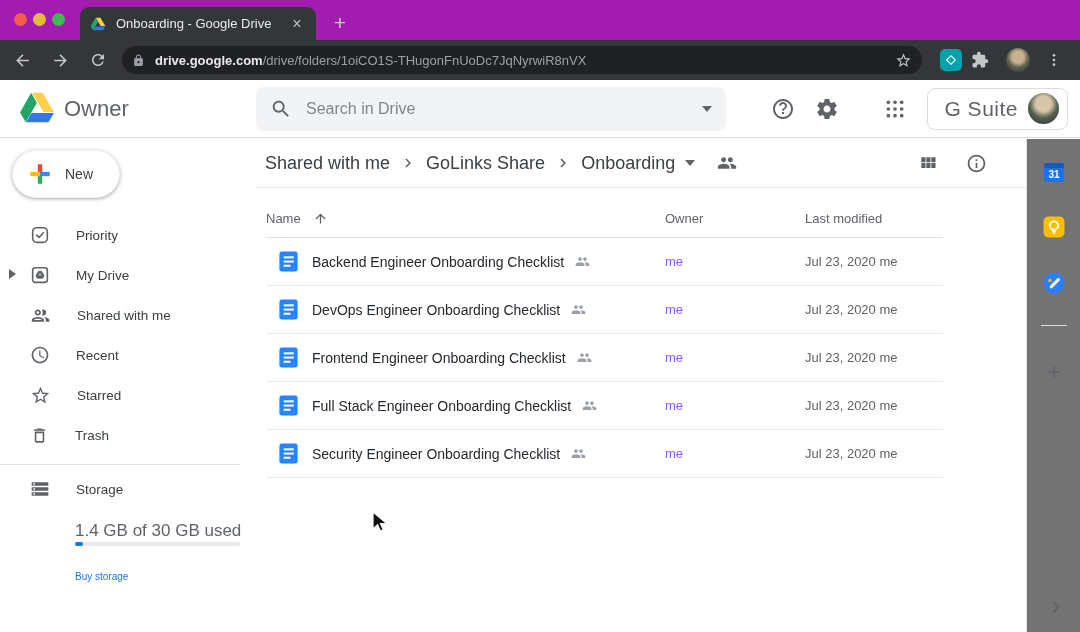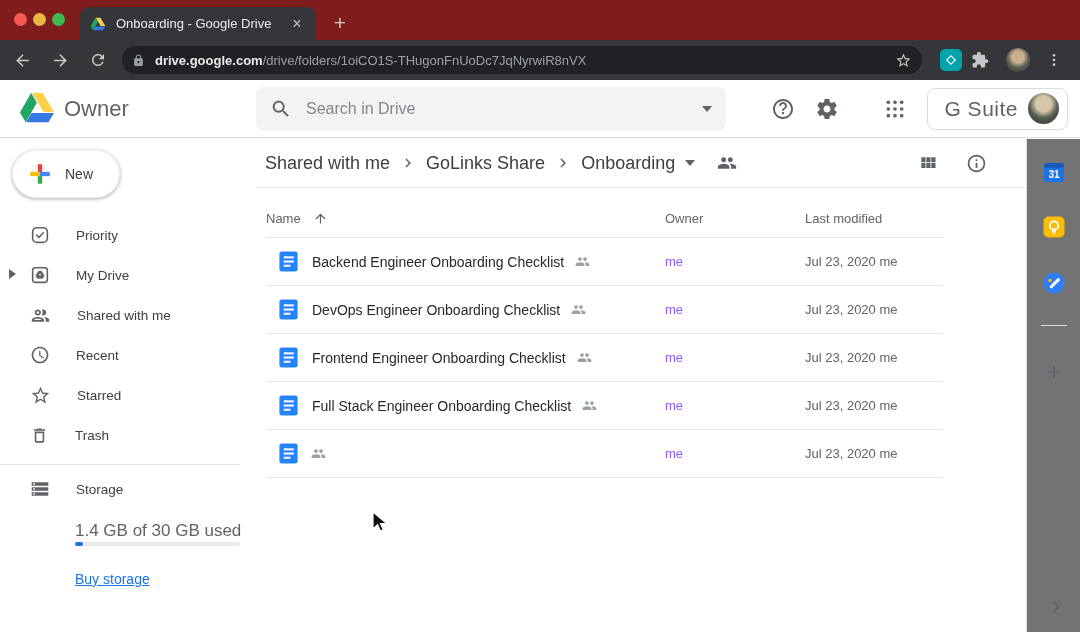--- a/index.html
+++ b/index.html
@@ -1,20 +1,20 @@
 <!DOCTYPE html>
 <html><head>
 <meta charset="utf-8">
 <style>
   * { margin:0; padding:0; box-sizing:border-box; }
   html,body { width:1080px; height:632px; overflow:hidden; }
   body { font-family:"Liberation Sans","DejaVu Sans",sans-serif; background:#fff; position:relative; }
 
   
-  .tabbar { position:absolute; left:0; top:0; width:1080px; height:40px; background:#7f1d1d; }
+  .tabbar { position:absolute; left:0; top:0; width:1080px; height:40px; background:#a21caf; }
   .traffic { position:absolute; top:13px; width:13px; height:13px; border-radius:50%; }
   .t-red { left:14px; background:#f35b51; }
   .t-yellow { left:33px; background:#e6b940; }
   .t-green { left:52px; background:#3fb950; }
   .tab { position:absolute; left:80px; top:7px; width:236px; height:33px; background:#35363a;
          border-radius:9px 9px 0 0; display:flex; align-items:center; padding:0 10px; }
   .tab-title { color:#e8eaed; font-size:13px; margin-left:10px; flex:1; white-space:nowrap; overflow:hidden; }
   .tab-close { color:#bdc1c6; font-size:16px; width:18px; text-align:center; cursor:default; }
   .newtab-btn { position:absolute; left:326px; top:9px; color:#c4c7c5; font-size:21px; width:28px; height:28px;
                 text-align:center; line-height:27px; }
@@ -70,21 +70,21 @@
   .nav-item .fillicon { fill:#5f6368; stroke:none; }
   .nav-label { font-size:13.5px; color:#3c4043; font-weight:500; margin-left:26px; }
   .expander { position:absolute; left:9px; top:14px; width:0; height:0; border-top:5px solid transparent;
               border-bottom:5px solid transparent; border-left:7px solid #5f6368; }
   .side-divider { position:absolute; left:0; top:325px; width:240px; height:1px; background:#e0e0e0; }
   .storage-row { position:absolute; left:30px; top:340px; display:flex; align-items:center; }
   .storage-label { font-size:13.5px; color:#3c4043; font-weight:500; margin-left:26px; }
   .storage-usage { position:absolute; left:75px; top:382px; font-size:17px; color:#5f6368; }
   .storage-bar { position:absolute; left:75px; top:403px; width:165px; height:4px; background:#e8eaed; border-radius:2px; }
   .storage-fill { height:4px; width:9px; background:#1a73e8; border-radius:2px; }
-  .buy-storage { position:absolute; left:75px; top:432px; font-size:14px; color:#1a73e8; font-weight:500;text-decoration:underline; }
+  .buy-storage { position:absolute; left:75px; top:432px; font-size:10px; color:#1a73e8; font-weight:500; }
 
   
   .crumb-bar { position:absolute; left:0; top:0; width:770px; height:49px; display:flex; align-items:center;
                border-bottom:1px solid #ebebeb; }
   .crumb { font-size:18px; color:#3c4043; margin-left:9px; white-space:nowrap; }
   .crumb:first-child { margin-left:9px; }
   .crumb-sep { margin:0 0 0 9px; display:flex; align-items:center; }
   .crumb-caret { margin-left:10px; width:0; height:0; border-left:5px solid transparent;
                  border-right:5px solid transparent; border-top:6px solid #5f6368; }
   .crumb-share { margin-left:22px; display:flex; align-items:center; }
@@ -421,20 +421,21 @@
   </div>
   <div class="trow" style="top:291px">
     <span class="doc-icon">
         <svg width="23" height="23" viewBox="0 0 24 24">
           <rect x="2.5" y="1.5" width="19" height="21" rx="2.5" fill="#2684fc"></rect>
           <rect x="7" y="6.6" width="10.5" height="2.1" fill="#fff"></rect>
           <rect x="7" y="11" width="10.5" height="2.1" fill="#fff"></rect>
           <rect x="7" y="15.4" width="7" height="2.1" fill="#fff"></rect>
         </svg>
       </span>
+    <span class="row-name">Security Engineer Onboarding Checklist</span>
     <span class="row-shared">
         <svg width="15" height="15" viewBox="0 0 24 24" fill="#9aa0a6">
           <path d="M16 11c1.66 0 2.99-1.34 2.99-3S17.66 5 16 5c-1.66 0-3 1.34-3 3s1.34 3 3 3zm-8 0c1.66 0 2.99-1.34 2.99-3S9.66 5 8 5C6.34 5 5 6.34 5 8s1.34 3 3 3zm0 2c-2.33 0-7 1.17-7 3.5V19h14v-2.5c0-2.33-4.67-3.5-7-3.5zm8 0c-.29 0-.62.02-.97.05 1.16.84 1.97 1.97 1.97 3.45V19h6v-2.5c0-2.33-4.67-3.5-7-3.5z"></path>
         </svg>
       </span>
     <span class="row-owner">me</span>
     <span class="row-mod">Jul 23, 2020 me</span>
   </div>
 </div>
 

